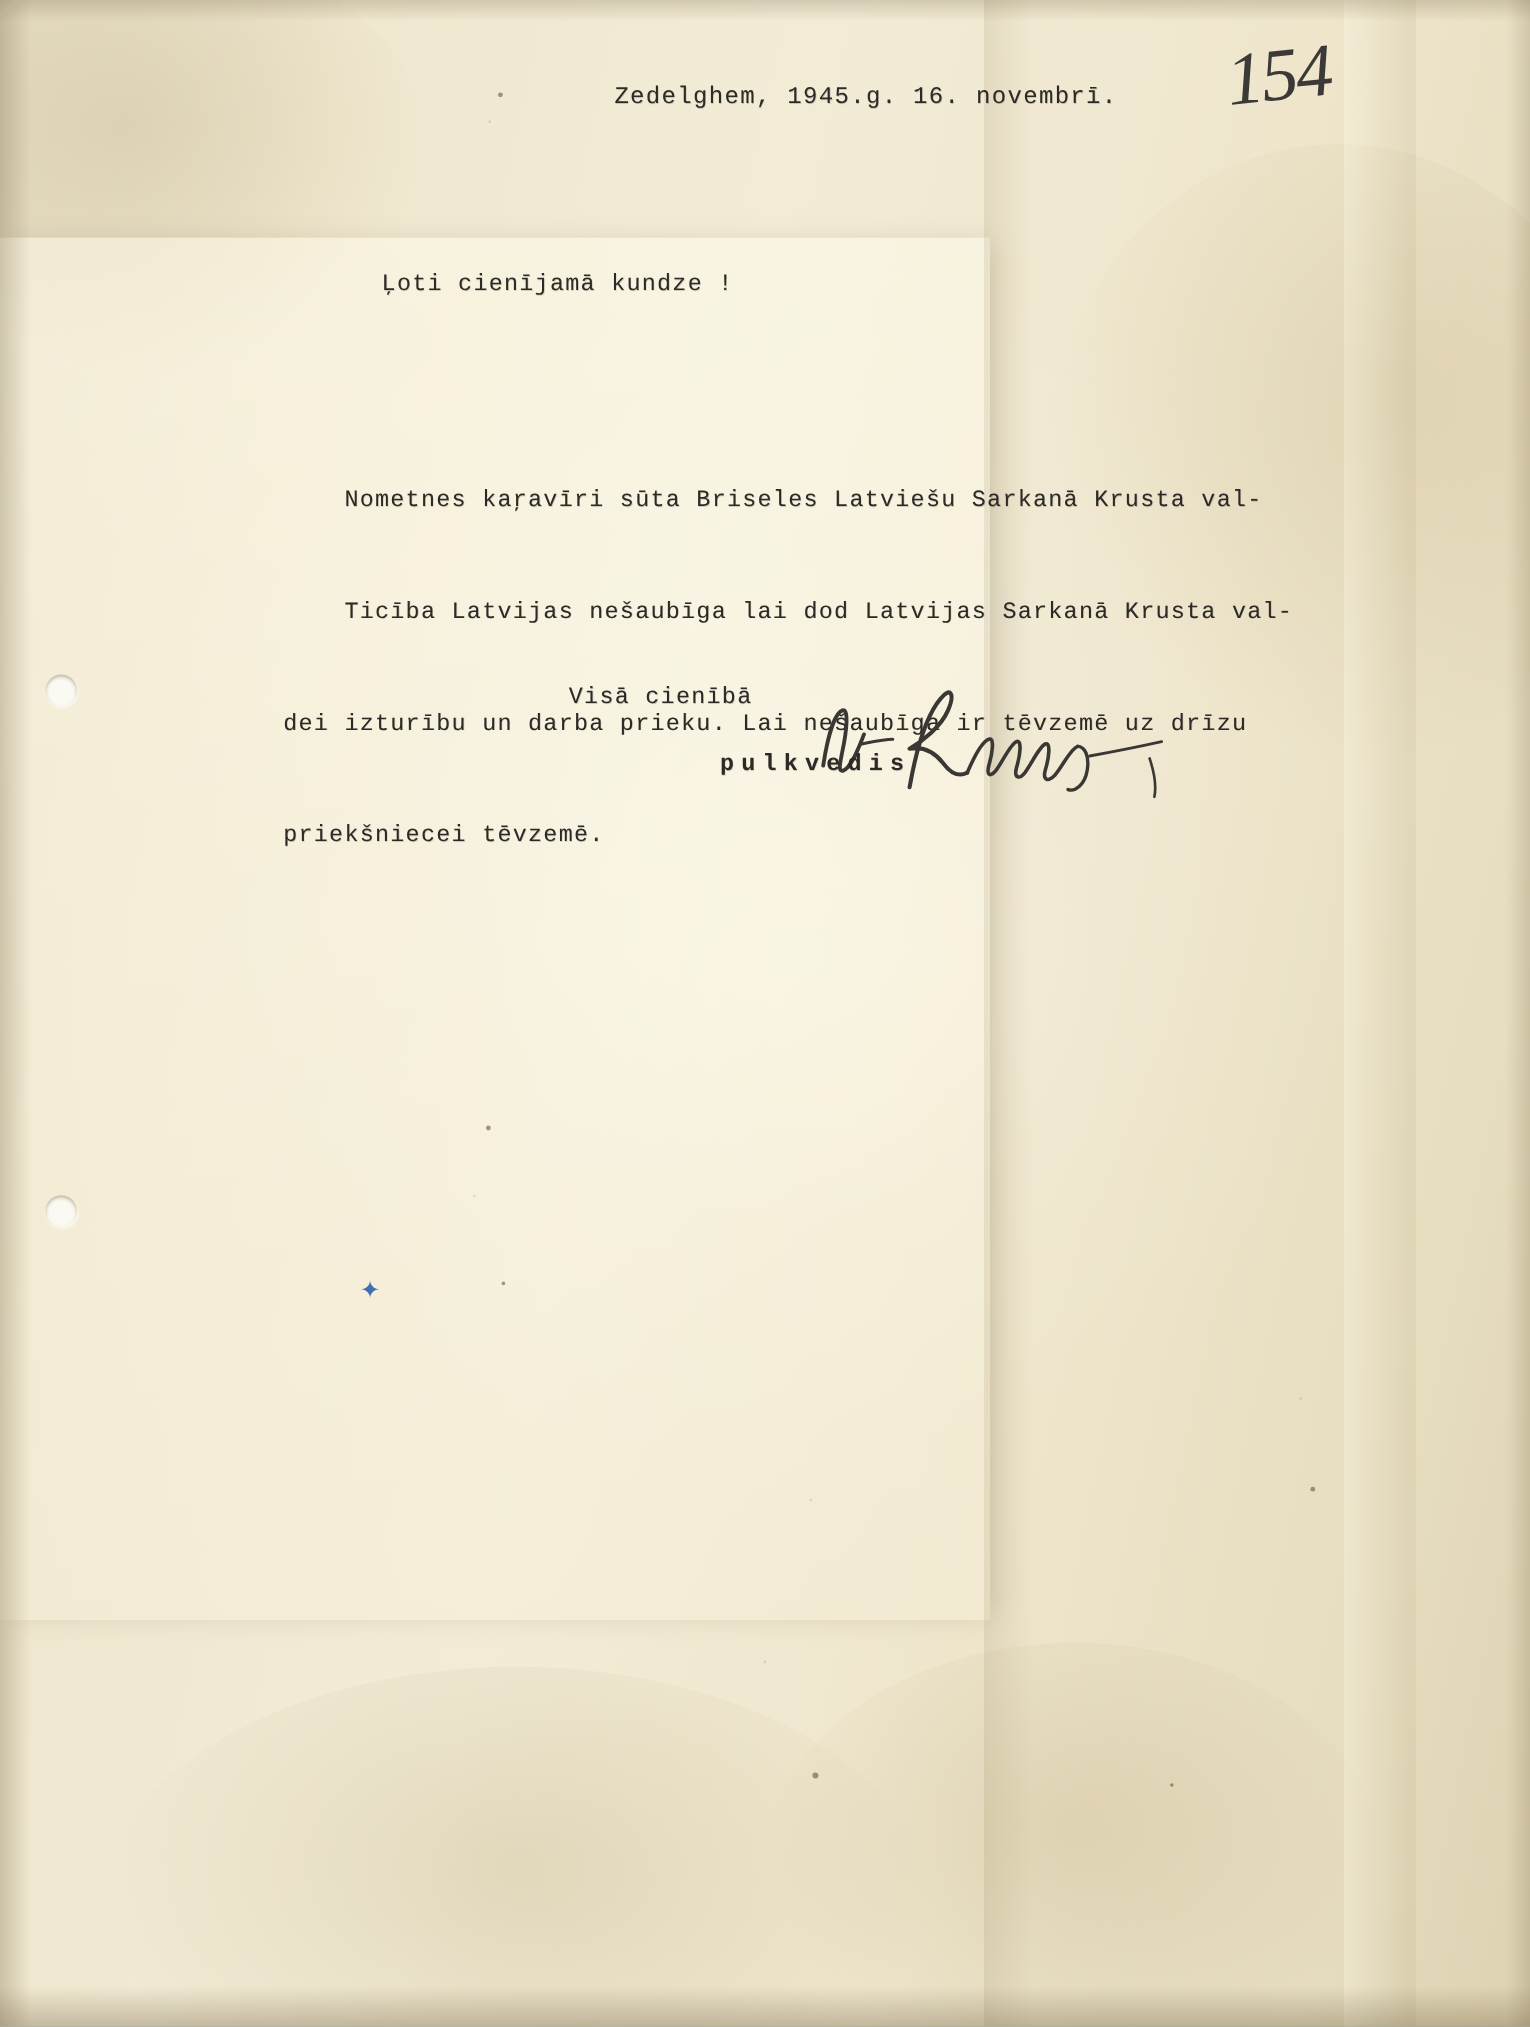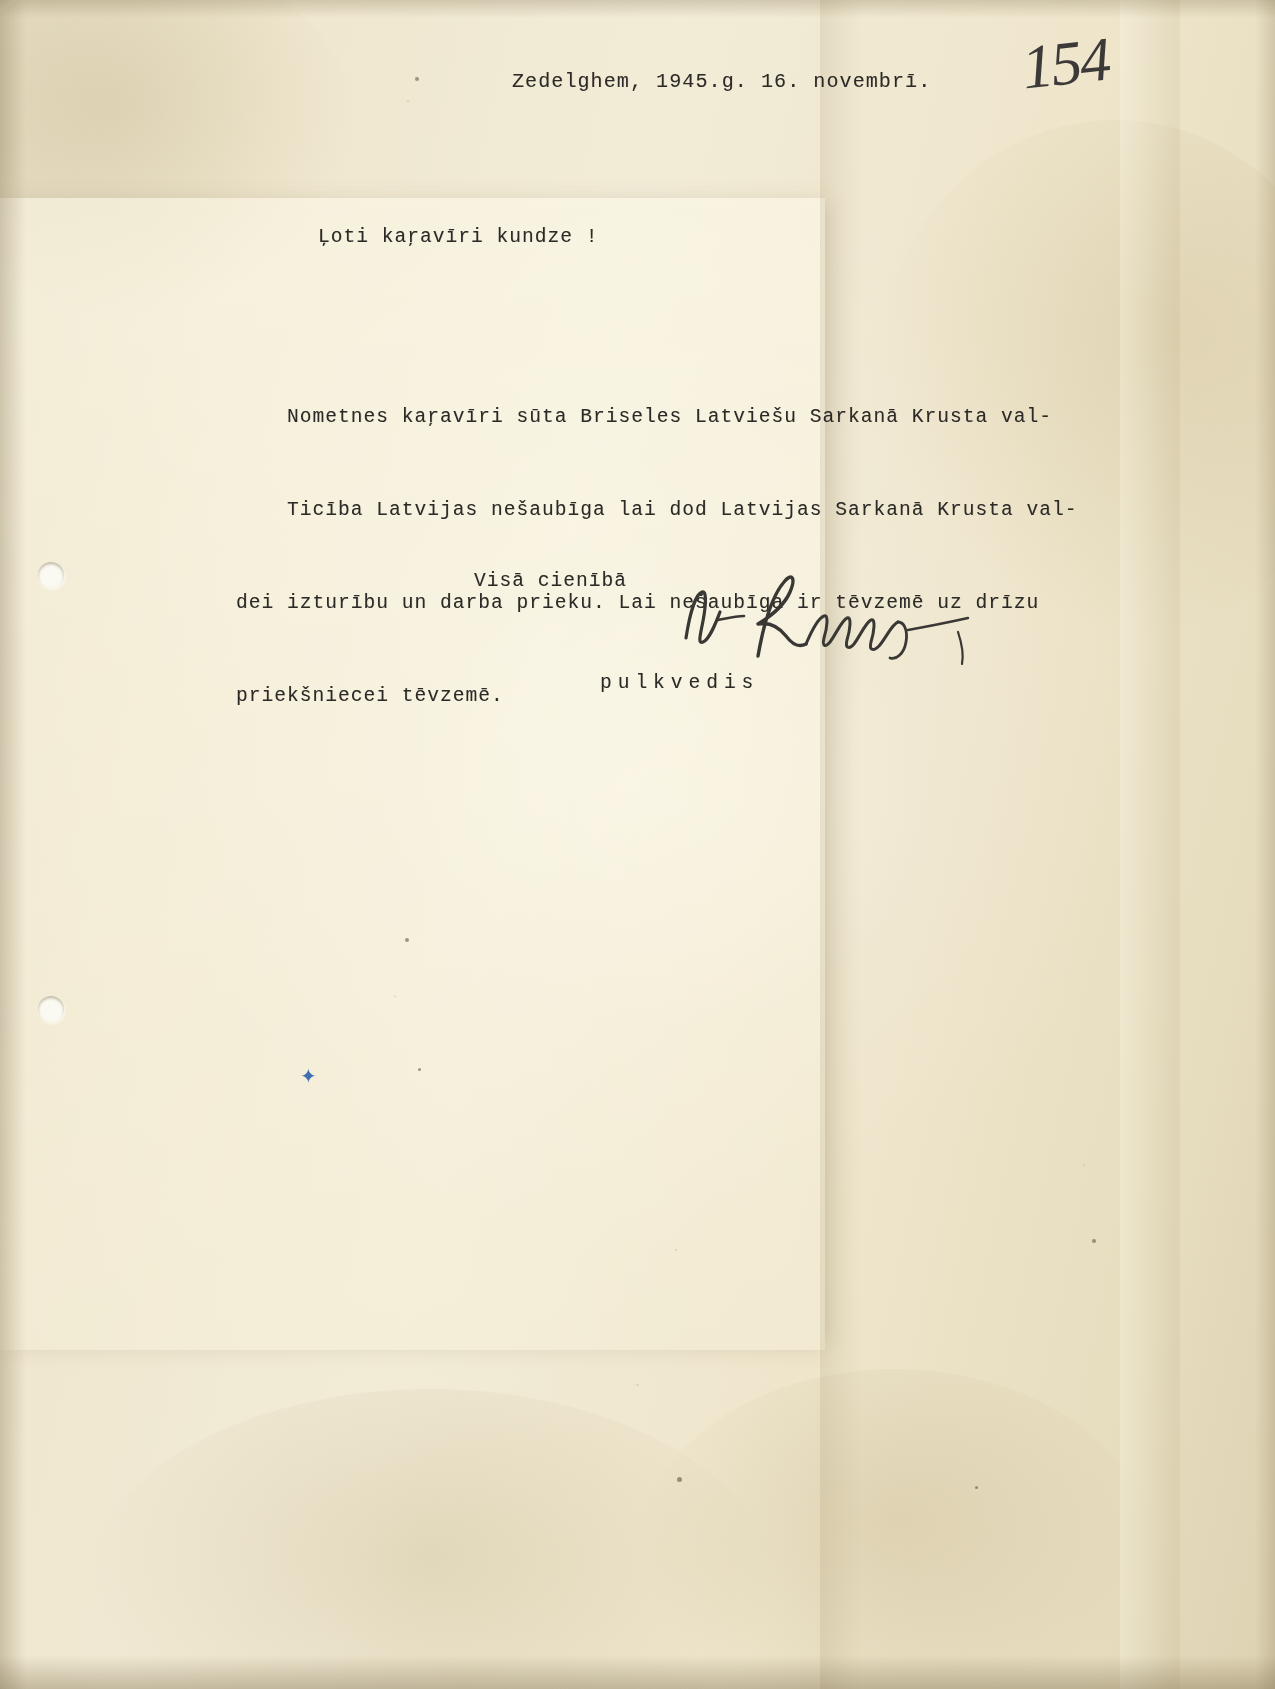--- a/index.html
+++ b/index.html
@@ -100,21 +100,21 @@
     font-style: italic;
     letter-spacing: -2px;
   }
 
   .salutation { left: 318px; top: 222px; }
 
   .body-block { left: 236px; top: 340px; }
   .body-block .line { display: block; }
 
   .closing { left: 474px; top: 566px; font-family: Liberation Mono, monospace; }
-  .rank { left: 600px; top: 668px; letter-spacing: 6px; }
+  .rank { left: 600px; top: 622px; letter-spacing: 6px; font-weight: bold; }
 
   .address { left: 110px; top: 695px; line-height: 26px; }
   .address .line { display: block; }
 
   
   .signature {
     position: absolute;
     left: 672px;
     top: 560px;
     width: 330px;
@@ -168,21 +168,21 @@
   <div class="edge-right"></div>
   <div class="edge-bottom"></div>
 
   <div class="punch punch-1"></div>
   <div class="punch punch-2"></div>
 
   <div class="typed datum">Zedelghem, 1945.g. 16. novembrī.</div>
 
   <div class="pagenum">154</div>
 
-  <div class="typed salutation">Ļoti kaŗavīri kundze !</div>
+  <div class="typed salutation">Ļoti cienījamā kundze !</div>
 
   <div class="typed body-block">
     <span class="line">    Nometnes kaŗavīri sūta Briseles Latviešu Sarkanā Krusta val-</span>
     <span class="line">    Ticība Latvijas nešaubīga lai dod Latvijas Sarkanā Krusta val-</span>
     <span class="line">dei izturību un darba prieku. Lai nešaubīga ir tēvzemē uz drīzu</span>
     <span class="line">priekšniecei tēvzemē.</span>
   </div>
 
   <div class="typed closing">Visā cienībā</div>
 

